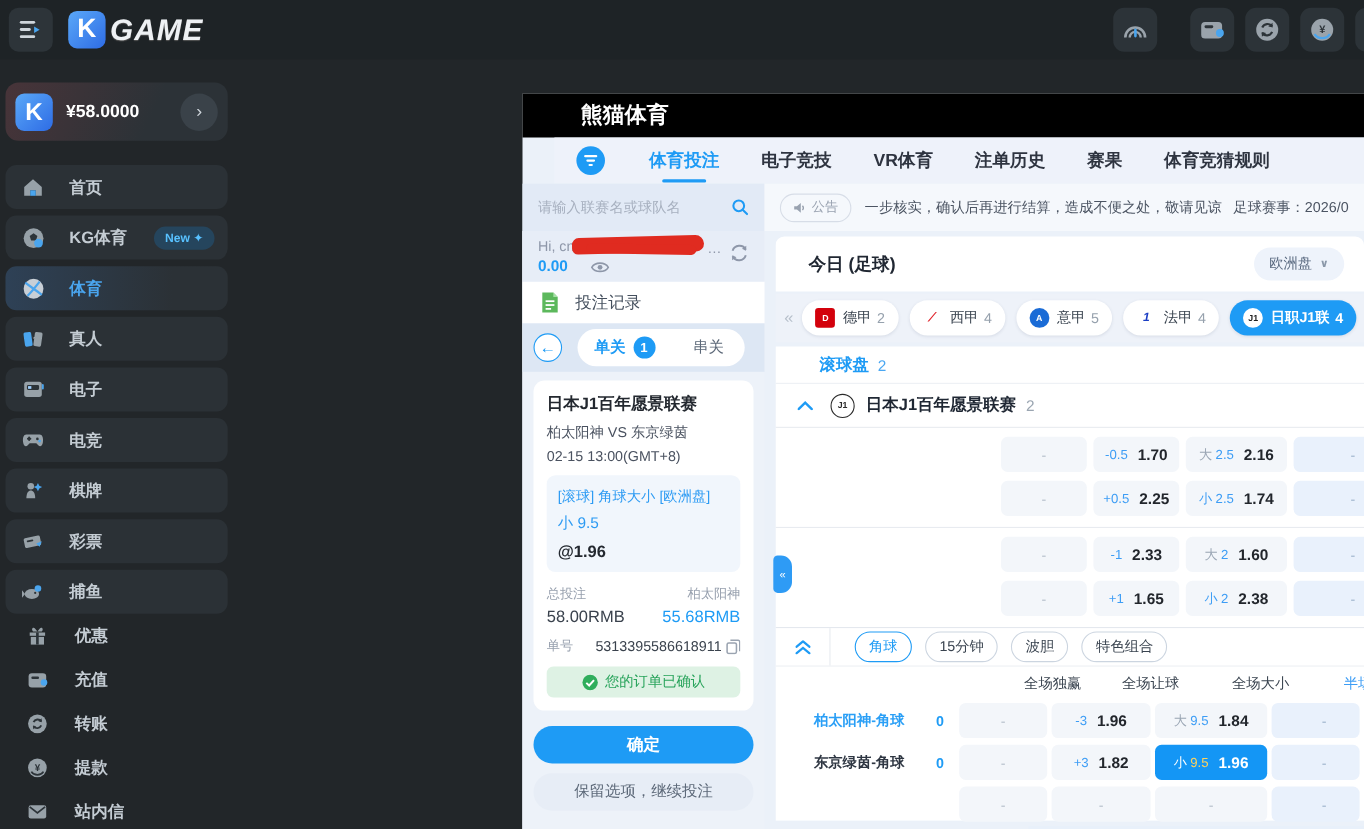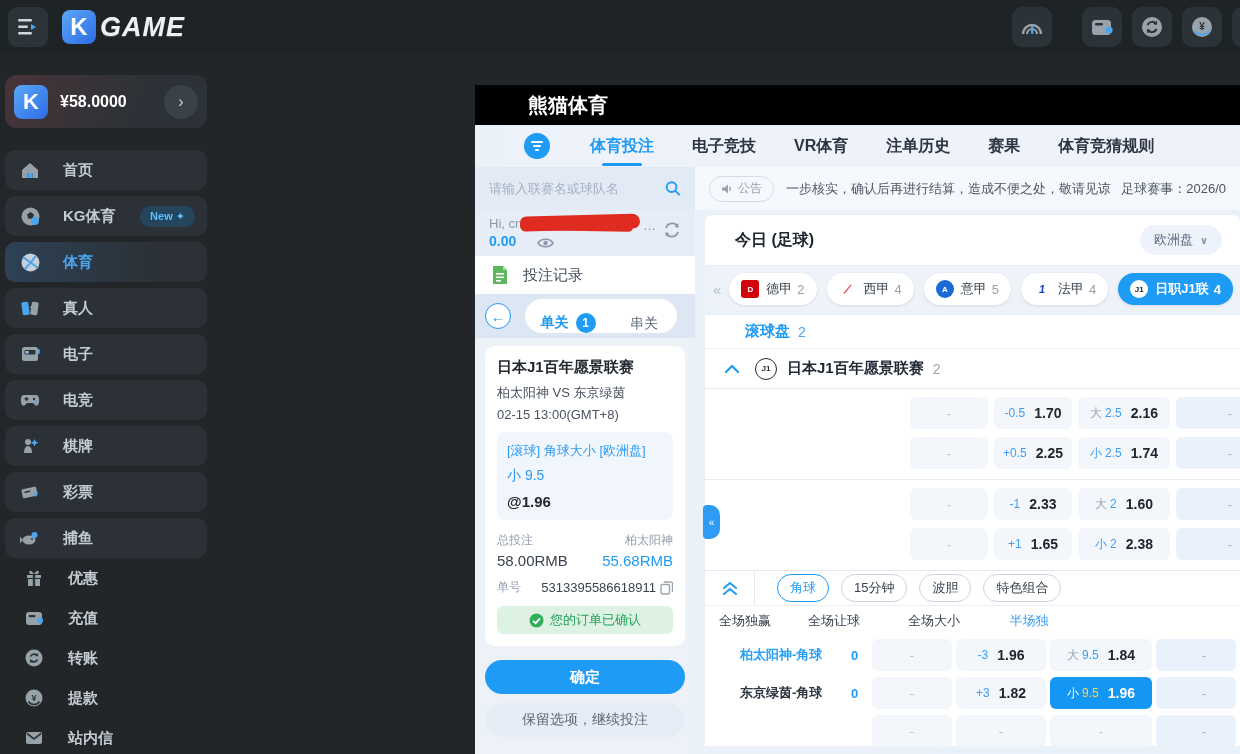--- a/index.html
+++ b/index.html
@@ -64,21 +64,21 @@
   .scribble { position:absolute; left:45px; top:5px; width:120px; height:15px; background:#e02b20; border-radius:8px 10px 9px 7px; transform:rotate(-1.5deg); }
   .scribble2 { position:absolute; left:58px; top:12px; width:100px; height:9px; background:#e02b20; border-radius:6px; transform:rotate(1deg); }
   .user-dot { position:absolute; left:168px; top:8px; font-size:13px; color:#8e97a9; }
   .refresh-ic { position:absolute; right:12px; top:9px; }
   .user-bal { position:absolute; left:14px; top:23px; font-size:14px; font-weight:bold; color:#1e9bf5; }
   .eye-ic { position:absolute; left:62px; top:27px; }
   .record-row { height:38px; background:#fff; display:flex; align-items:center; padding-left:16px; }
   .record-label { margin-left:14px; font-size:15px; color:#45505e; }
   .toggle-row { height:44px; background:#dde7f4; display:flex; align-items:center; }
   .back-circle { margin-left:10px; width:26px; height:26px; border-radius:50%; background:#fff; border:1.5px solid #1e9bf5; color:#1e9bf5; font-size:15px; font-weight:bold; display:flex; align-items:center; justify-content:center; }
-  .seg-pill { margin-left:14px; width:152px; height:34px; background:#fff; border-radius:17px; display:flex; align-items:flex-end; }
+  .seg-pill { margin-left:14px; width:152px; height:34px; background:#fff; border-radius:17px; display:flex; align-items:center; }
   .seg1 { width:86px; display:flex; align-items:center; justify-content:center; }
   .seg1-label { font-size:14px; font-weight:bold; color:#1e9bf5; }
   .seg-badge { margin-left:7px; width:20px; height:20px; border-radius:50%; background:#1e9bf5; color:#fff; font-size:12px; font-weight:bold; display:flex; align-items:center; justify-content:center; }
   .seg2 { flex:1; text-align:center; font-size:14px; color:#5c6878; }
   .bet-card { margin:8px 10px 0; background:#fff; border-radius:10px; padding:12px; }
   .bc-league { font-size:15px; font-weight:bold; color:#23282f; }
   .bc-match { margin-top:7px; font-size:13px; color:#4a5260; }
   .bc-time { margin-top:5px; font-size:13px; color:#4a5260; }
   .bc-market { margin-top:10px; background:#f1f6fc; border-radius:8px; padding:10px; }
   .bc-mline1 { font-size:13px; color:#2d9bf3; }
@@ -134,21 +134,21 @@
   .cell .side-blue { color:#3d9df5; font-size:12px; margin-right:3px; }
   .cell b { margin-left:9px; font-size:14px; color:#22262c; }
   .cell.sel { background:#1496f5; }
   .cell.sel .side-blue { color:#fff; }
   .cell.sel .pt { color:#ffd35c; }
   .cell.sel b { color:#fff; }
   .corner-head { height:36px; border-top:1px solid #e4e8ee; border-bottom:1px solid #edf0f4; display:flex; align-items:center; }
   .chev-box { width:50px; height:100%; border-right:1px solid #e8ebf0; display:flex; align-items:center; justify-content:center; }
   .cpill { margin-left:12px; height:28px; border-radius:14px; border:1px solid #ccd5e0; padding:0 12px; display:flex; align-items:center; font-size:13px; color:#39434f; }
   .cpill.active { border-color:#1e9bf5; color:#1e9bf5; margin-left:22px; }
-  .col-heads { height:30px; display:flex; align-items:center; font-size:13px; color:#39434f; }
+  .col-heads { height:30px; display:flex; align-items:center; padding-left:212px; font-size:13px; color:#39434f; }
   .col-heads div { text-align:center; flex-shrink:0; }
   .ch1 { width:80px; } .ch2 { width:90px; margin-left:4px; } .ch3 { width:102px; margin-left:4px; } .ch4 { width:80px; margin-left:4px; color:#3d9df5; }
   .c-row { height:38px; display:flex; align-items:center; }
   .c-team { width:148px; margin-left:35px; font-size:13px; font-weight:bold; color:#2e3642; }
   .c-team.blue { color:#2a9ff6; }
   .c-score { width:28px; font-size:13px; font-weight:bold; color:#1e9bf5; }
   .c-row .cell { margin-right:4px; }
   .c-row .cell.win { width:80px; }
   .c-row .cell.hdp { width:90px; }
   .c-row .cell.ou { width:102px; }

